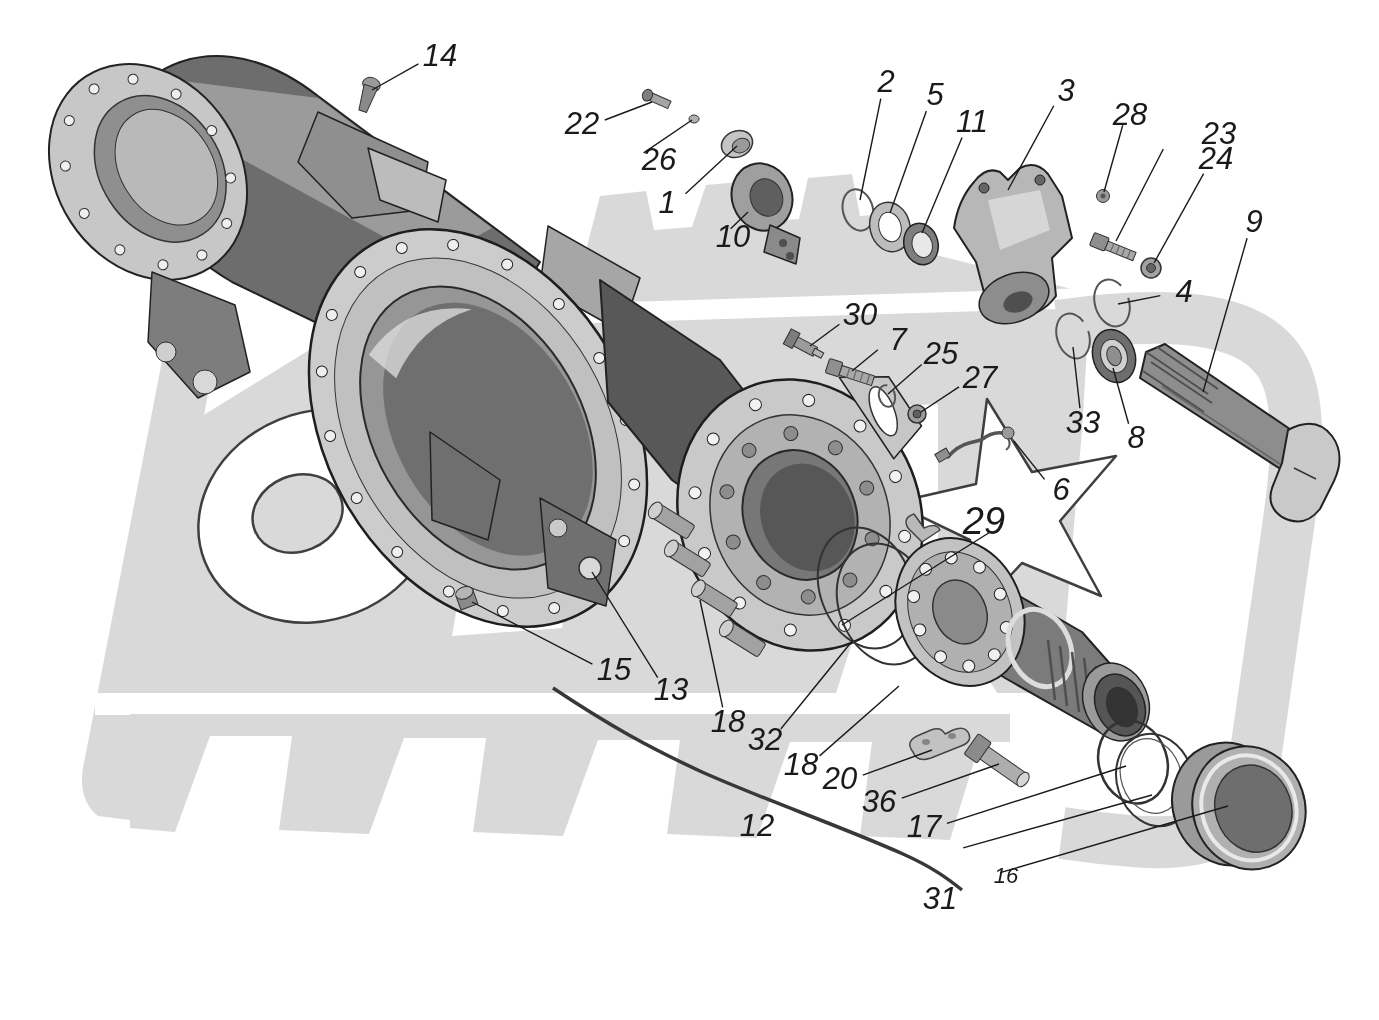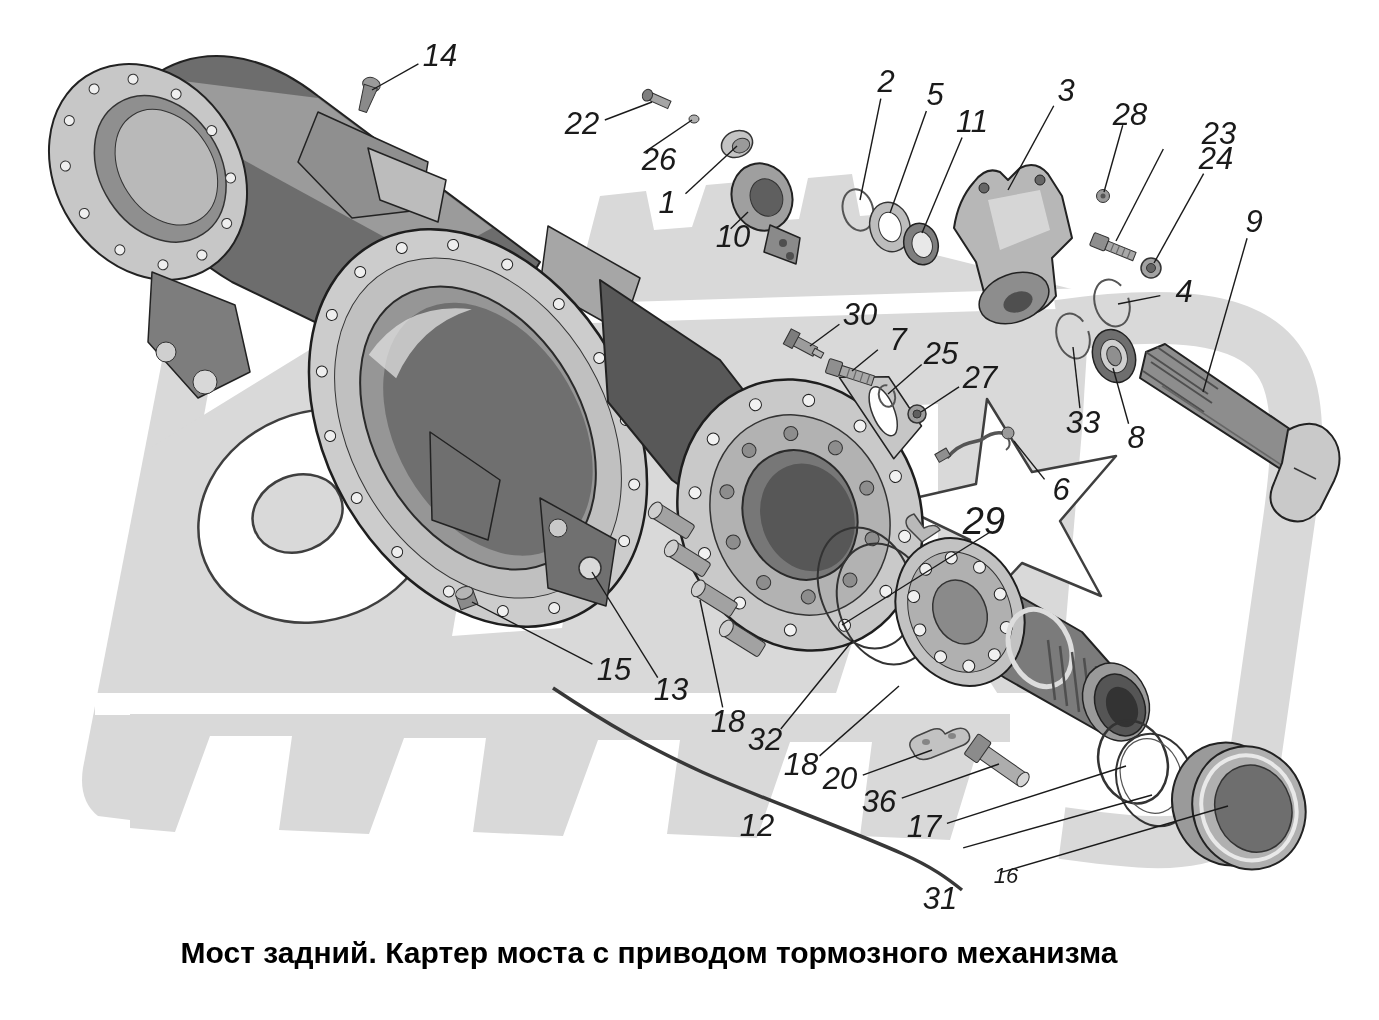--- a/index.html
+++ b/index.html
@@ -400,14 +400,13 @@
       <div class="callout" style="left: 623px; top: 161px; font-size: 31px; margin-left: 36px;">26</div>
       <div class="callout" style="left: 980px; top: 379px; font-size: 31px;">27</div>
       <div class="callout" style="left: 1130px; top: 116px; font-size: 31px;">28</div>
       <div class="callout" style="left: 984px; top: 523px; font-size: 38px;">29</div>
       <div class="callout" style="left: 860px; top: 316px; font-size: 31px;">30</div>
       <div class="callout" style="left: 940px; top: 852px; font-size: 31px; margin-top: 48px;">31</div>
       <div class="callout" style="left: 765px; top: 741px; font-size: 31px;">32</div>
       <div class="callout" style="left: 1083px; top: 424px; font-size: 31px;">33</div>
     </div>
 
-  <div class="caption">Мост задний. Картер моста с приводом тормозного механизма</div>
 </div>
 
 </body></html>

